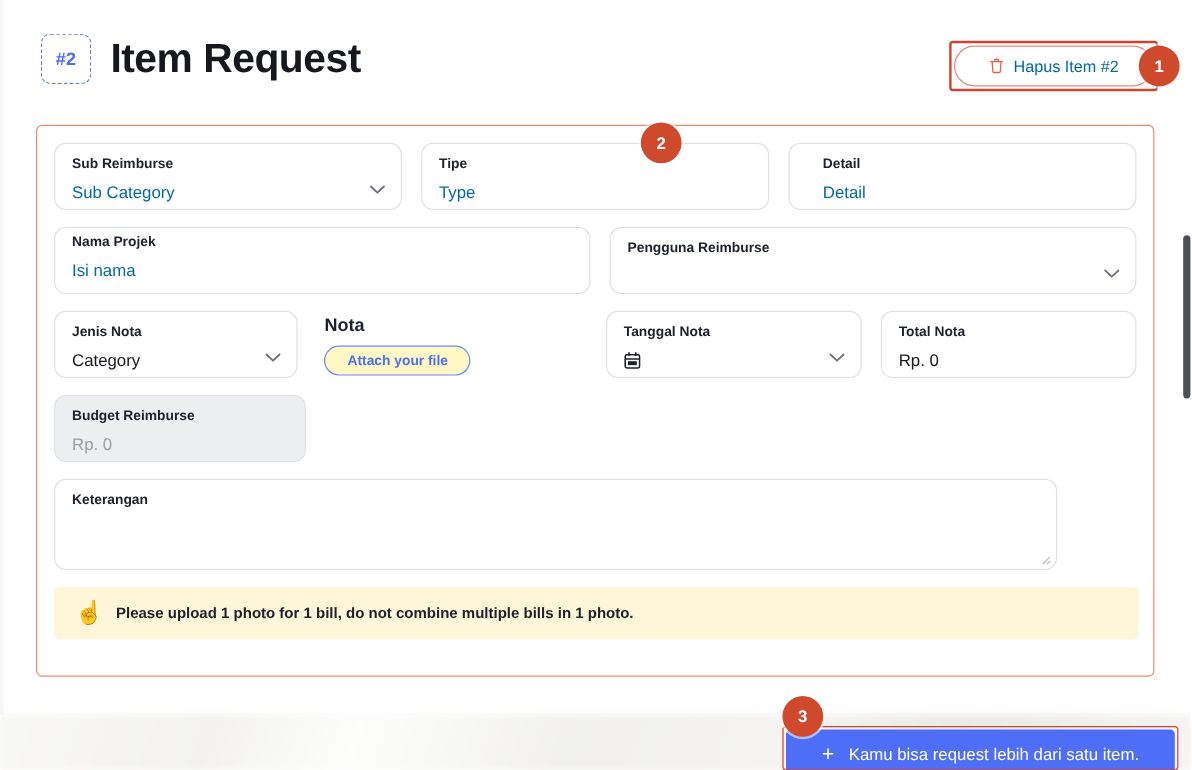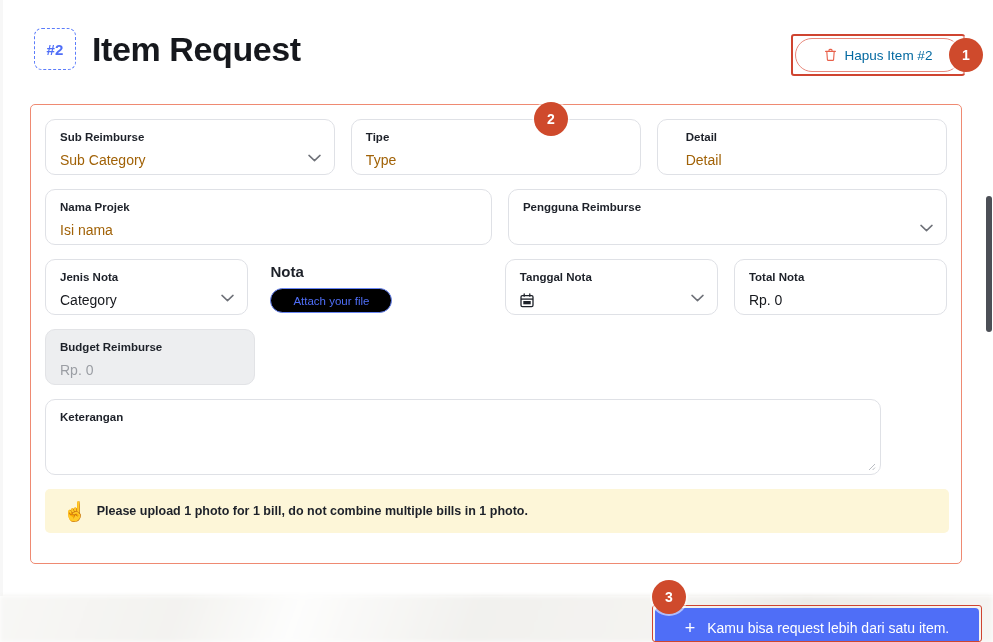--- a/index.html
+++ b/index.html
@@ -133,60 +133,60 @@
     font-weight: 700;
     color: #1d2129;
     line-height: 1.3;
     margin-bottom: 7px;
   }
   .field-value {
     font-size: 14px;
     color: #16181d;
     line-height: 1.2;
   }
-  .field-value.placeholder { color: #a16207; }
+  .field-value.placeholder { color: #0369a1; }
   .field-value.muted { color: #9b9ea4; }
 
   .chev {
     position: absolute;
     right: 13px;
     bottom: 12px;
     width: 13px;
     height: 8px;
   }
   .cal-icon { position: relative; top: 1px; }
 
   
   .f-subkategori { width: 298px; height: 56px; }
   .f-tipe        { width: 298px; height: 56px; }
   .f-detail      { width: 298px; height: 56px; padding-left: 28px; }
 
   
-  .f-namaprojek  { width: 456px; height: 56px; }
+  .f-namaprojek  { width: 456px; height: 56px; justify-content: flex-end; }
   .f-pengguna    { width: 448px; height: 56px; }
 
   
   .f-jenisnota   { width: 210px; height: 56px; }
   .nota-block    { width: 210px; height: 56px; padding-top: 4px; }
   .nota-label {
     font-size: 15px;
     font-weight: 700;
     color: #1d2129;
     margin-bottom: 8px;
     padding-left: 6px;
   }
   .attach-btn {
     width: 122px;
     height: 25px;
     border: 1px solid #6b87f5;
     border-radius: 13px;
-    background: #000000;
+    background: #fef9c3;
     color: #4f6ef7;
     font-size: 11.5px;
-    font-weight: 400;
+    font-weight: 700;
     display: flex;
     align-items: center;
     justify-content: center;
     cursor: pointer;
     margin-left: 6px;
   }
   .f-tanggal     { width: 220px; height: 56px; margin-left: 22px; }
   .f-total       { width: 220px; height: 56px; }
 
   

